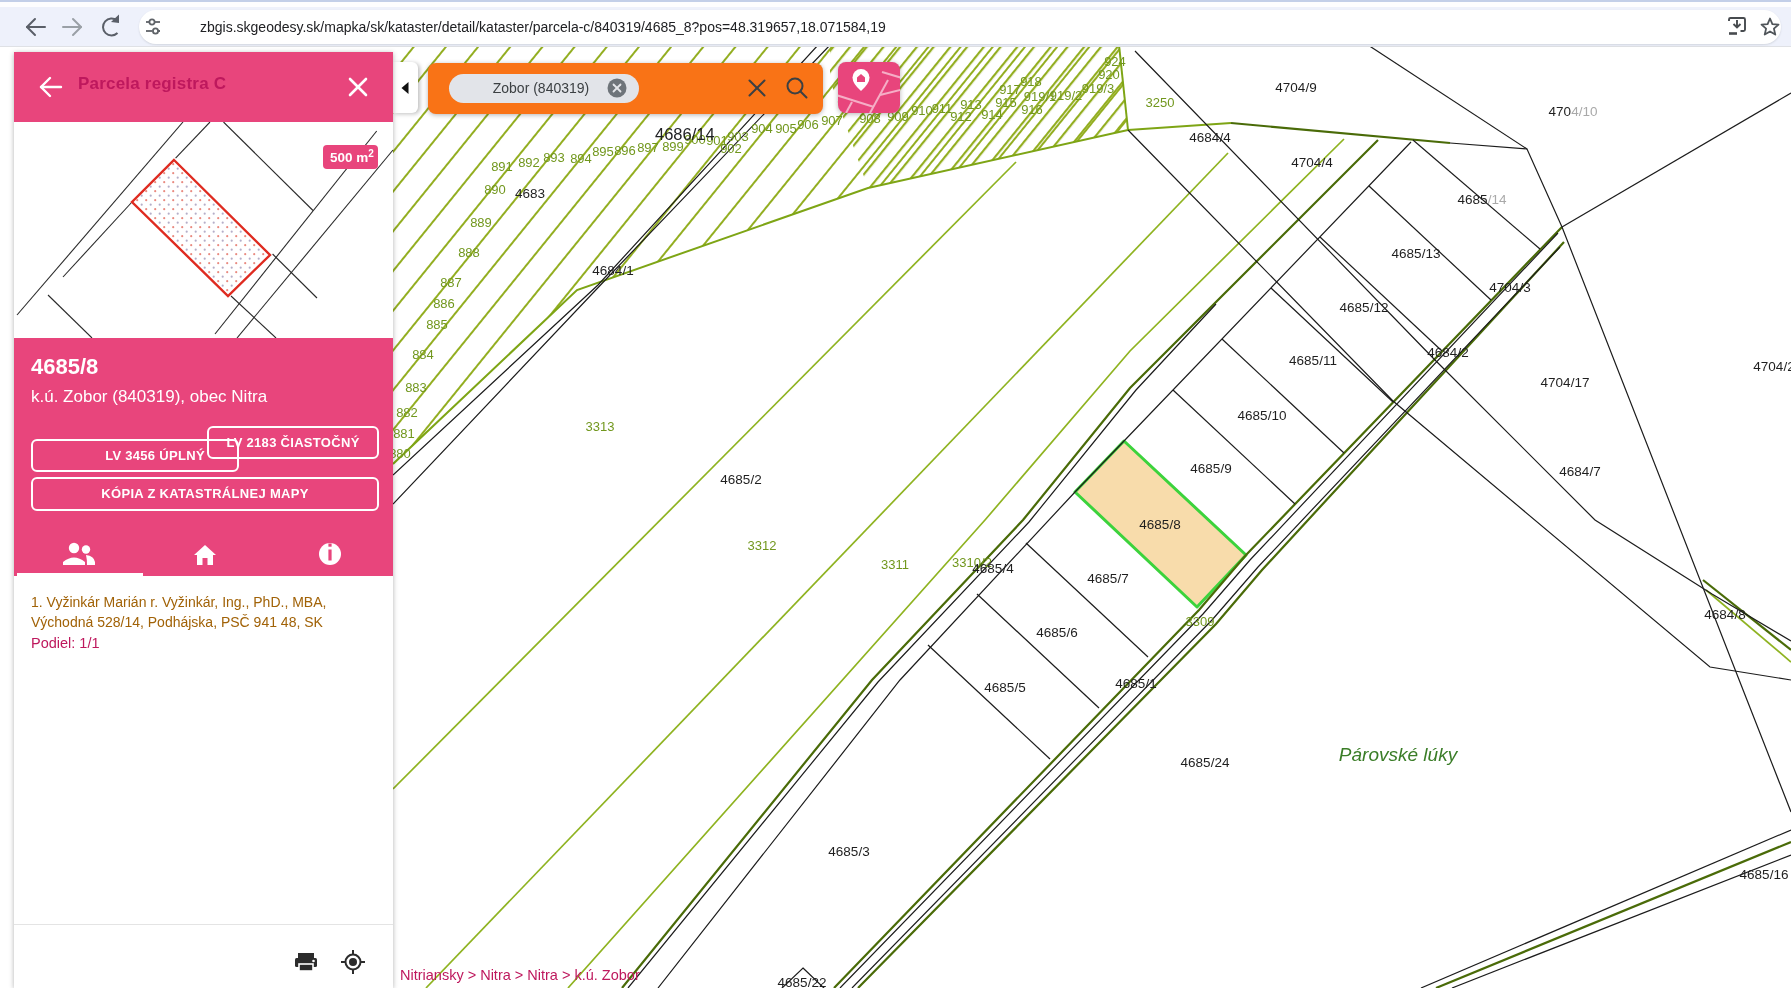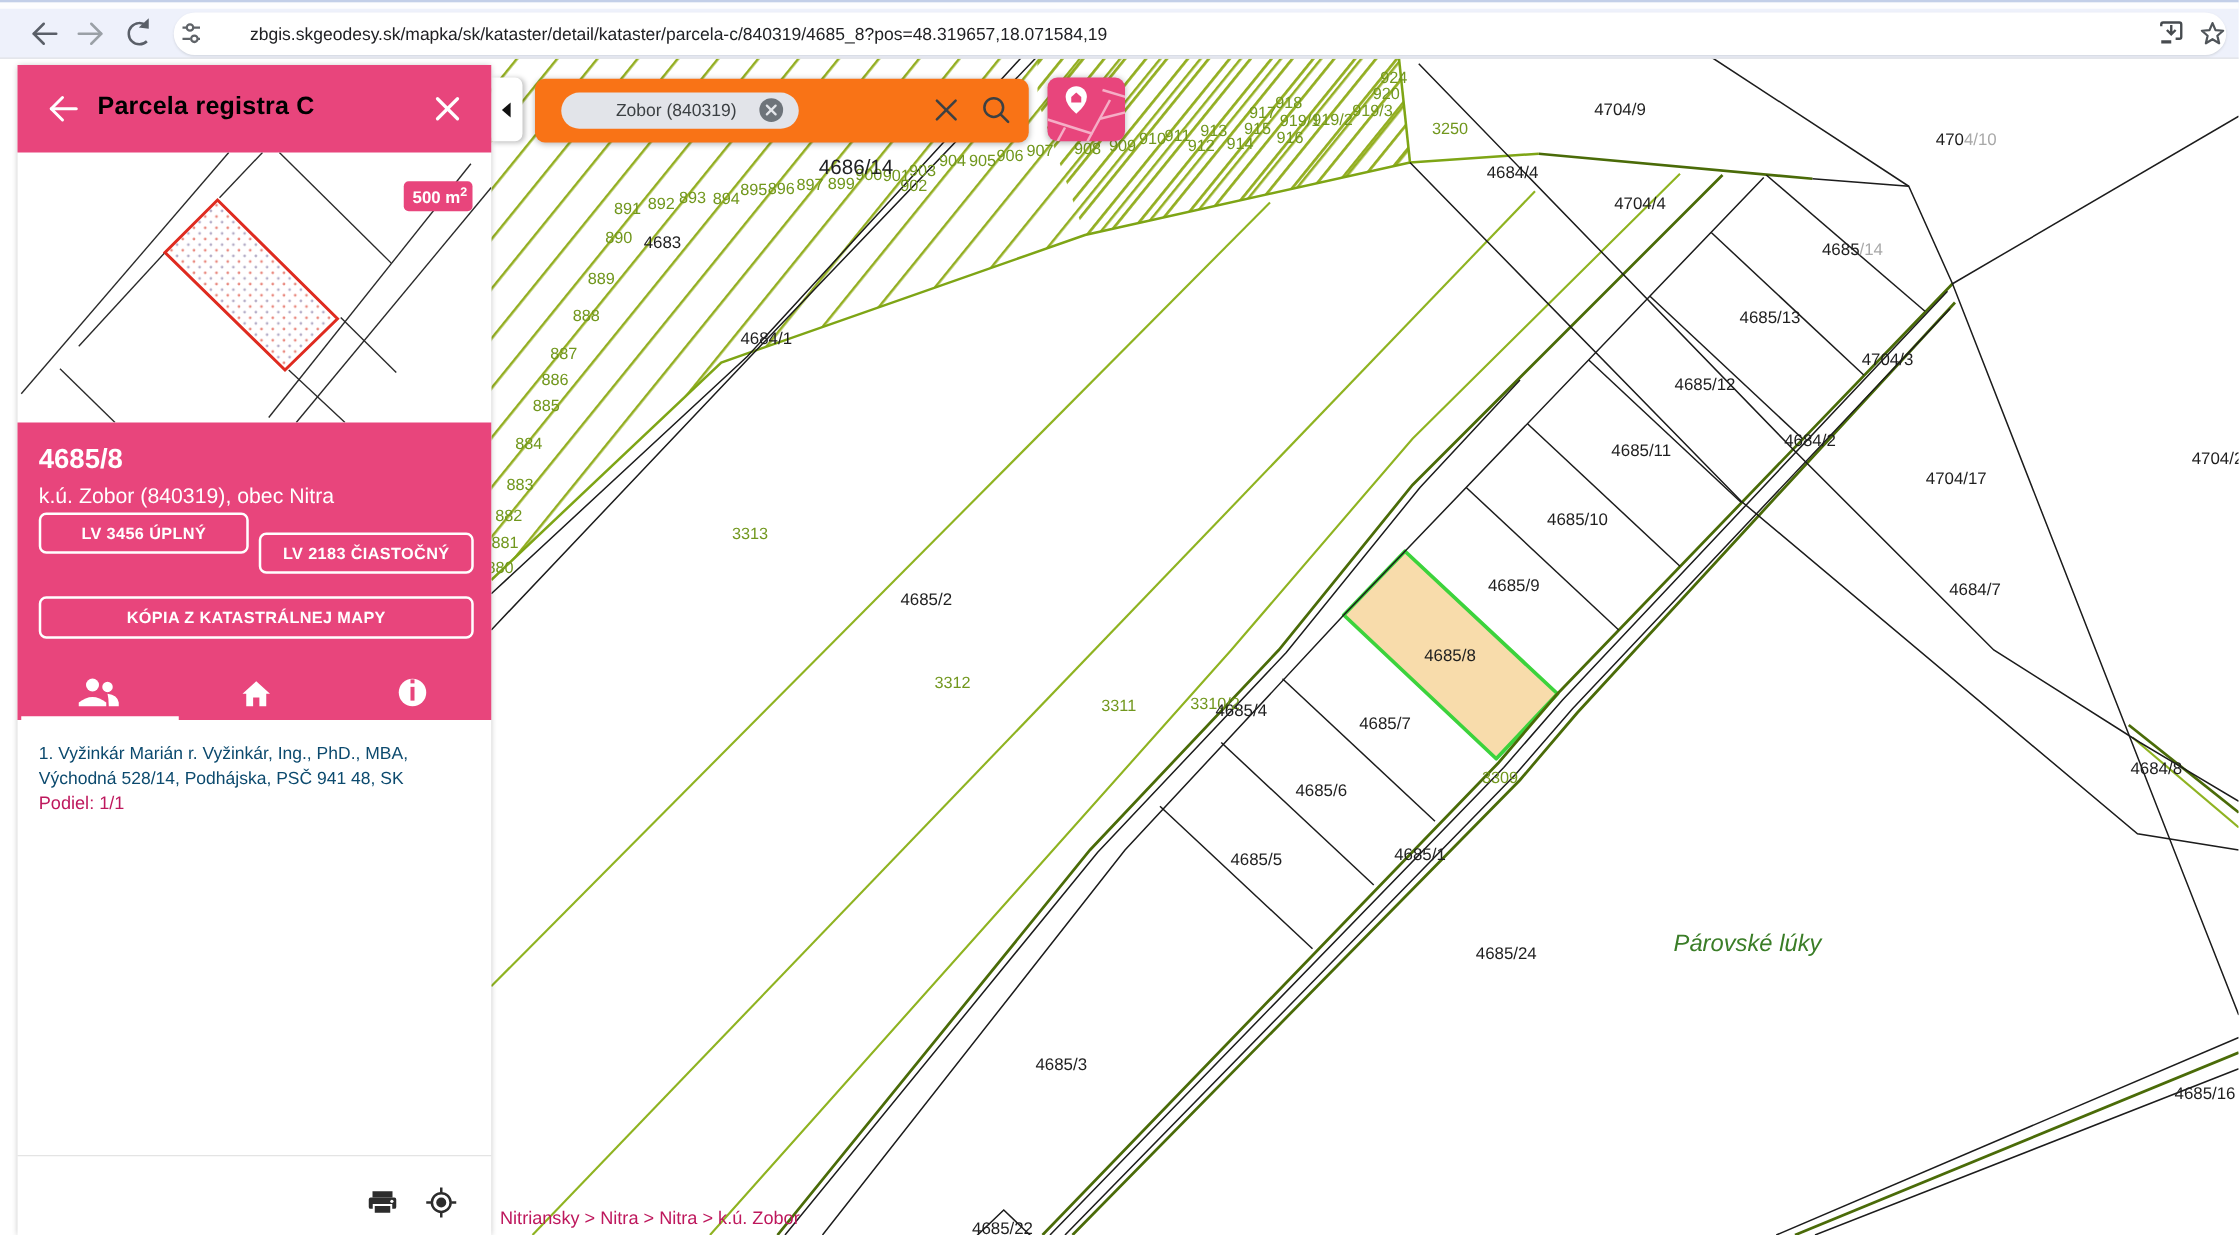--- a/index.html
+++ b/index.html
@@ -8,31 +8,31 @@
   .abs{position:absolute;}
   
   #chrome{left:0;top:0;width:1791px;height:46px;background:#eef1fb;border-bottom:1px solid #dfe1e5;}
   #tabstrip{left:0;top:0;width:1791px;height:2px;background:#c3cfe8;}
   #tabstrip2{left:0;top:2px;width:1791px;height:5px;background:#fdfdfe;}
   #urlpill{left:139px;top:10px;width:1642px;height:34px;background:#fff;border-radius:17px;box-shadow:0 1px 2px rgba(60,64,67,.15);}
   #urltext{left:172px;top:19px;font-size:14px;color:#202124;white-space:nowrap;margin-left:28px;}
   
   #sidebar{left:14px;top:52px;width:379px;height:936px;background:#fff;box-shadow:0 1px 5px rgba(0,0,0,.3);}
   #sbheader{left:0;top:0;width:379px;height:70px;background:#e8457c;color:#fff;}
-  #sbtitle{left:64px;top:22px;font-size:20px;font-weight:600;color:#000000;letter-spacing:.2px;}
+  #sbtitle{left:64px;top:22px;font-size:17px;font-weight:600;color:#be185d;letter-spacing:.2px;}
   #pinkcard{left:0;top:286px;width:379px;height:238px;background:#e8457c;color:#fff;}
   #parcelno{left:17px;top:16px;font-size:22px;font-weight:700;}
   #parcelku{left:17px;top:49px;font-size:17px;}
   .obtn{position:absolute;border:2px solid #fff;border-radius:6px;color:#fff;
         font-size:13px;font-weight:700;text-align:center;letter-spacing:.3px;}
-  #btn1{left:17px;top:72px;width:164px;height:29px;line-height:29px;}
+  #btn1{left:17px;top:101px;width:164px;height:29px;line-height:29px;padding-left:40px;}
   #btn2{left:193px;top:88px;width:168px;height:29px;line-height:29px;}
   #btn3{left:17px;top:139px;width:344px;height:30px;line-height:30px;}
   #tabline{left:3px;top:235px;width:126px;height:3px;background:#fff;}
-  #ownerlink{left:17px;top:541px;width:332px;font-size:14px;line-height:19.5px;color:#0c4a6e;}
+  #ownerlink{left:17px;top:541px;width:332px;font-size:14px;line-height:19.5px;color:#a16207;}
   #podiel{left:17px;top:583px;font-size:14.5px;color:#be185d;}
   #sbdivider{left:0;top:872px;width:379px;height:1px;background:#e4e4e4;}
   
   #collapsetab{left:393px;top:62px;width:25px;height:51px;background:#fff;border-radius:0 6px 6px 0;box-shadow:2px 1px 4px rgba(0,0,0,.25);}
   #searchbar{left:428px;top:63px;width:395px;height:51px;background:#f97316;border-radius:8px;box-shadow:0 1px 5px rgba(0,0,0,.3);text-align:center;}
   #chip{left:21px;top:11px;height:29px;width:156px;background:#e2e4e9;border-radius:15px;padding:0 20px 0 14px;
         font-size:14px;color:#3c4043;line-height:29px;}
   #sterm{left:227px;top:15px;font-size:16.5px;color:#202124;margin-top:47px;}
   #mapbtn{left:838px;top:62px;width:62px;height:51px;background:#e8457c;border-radius:8px;box-shadow:0 1px 5px rgba(0,0,0,.3);overflow:hidden;}
   

